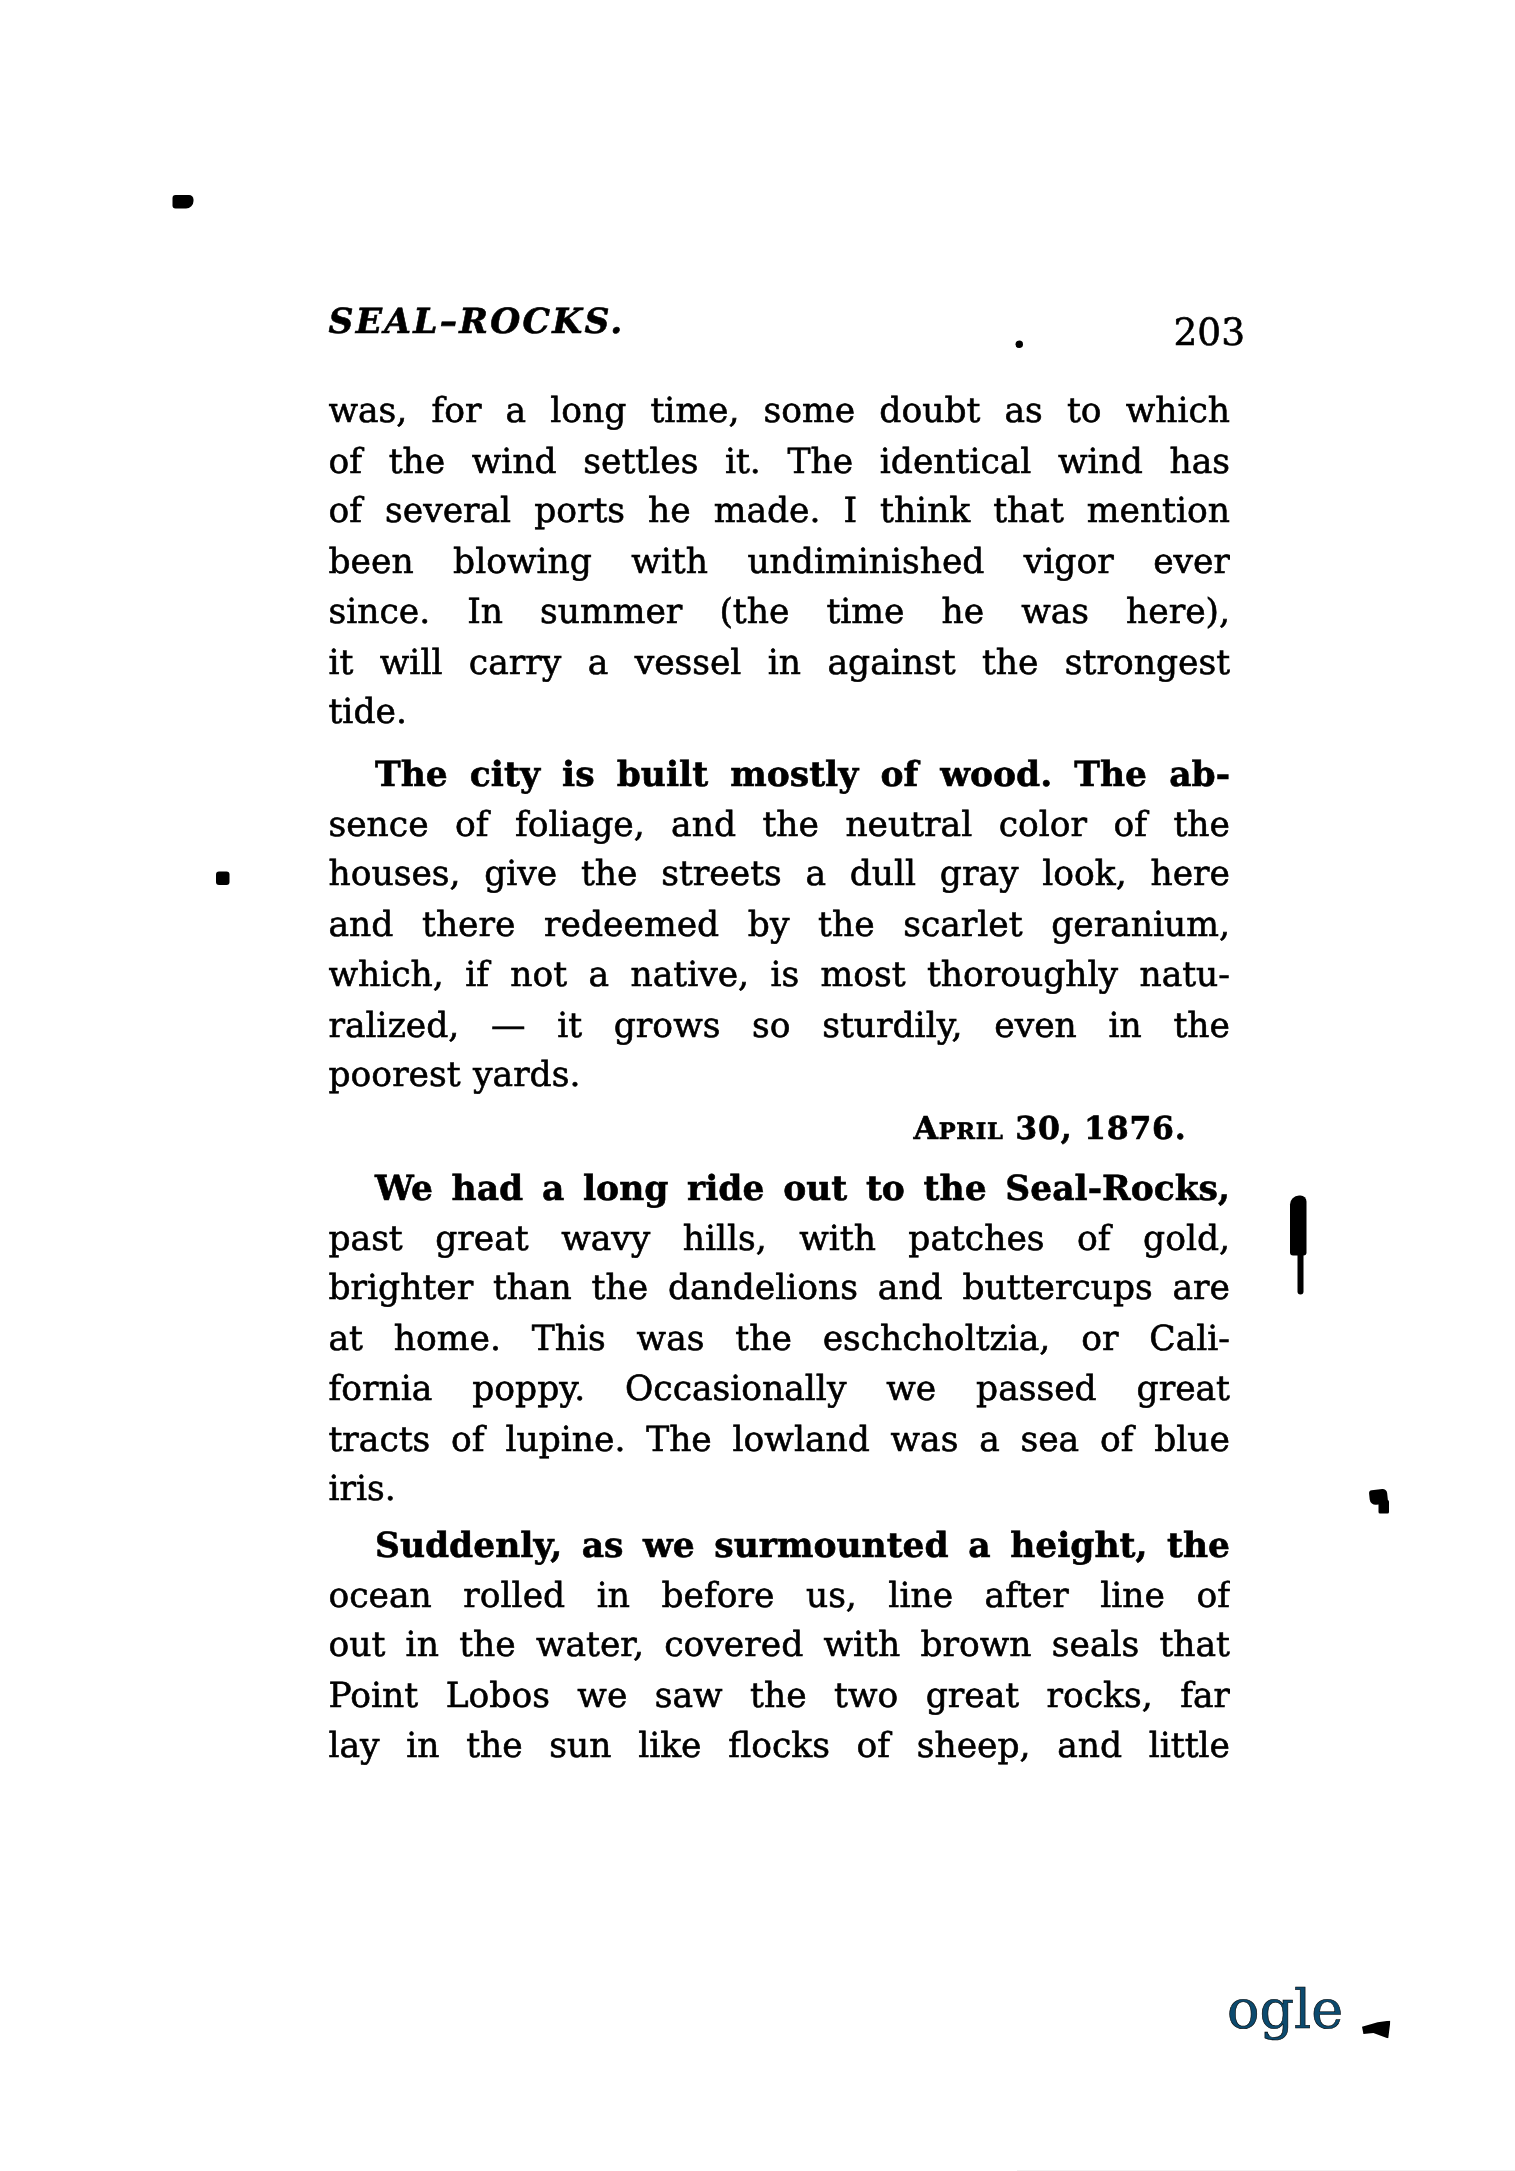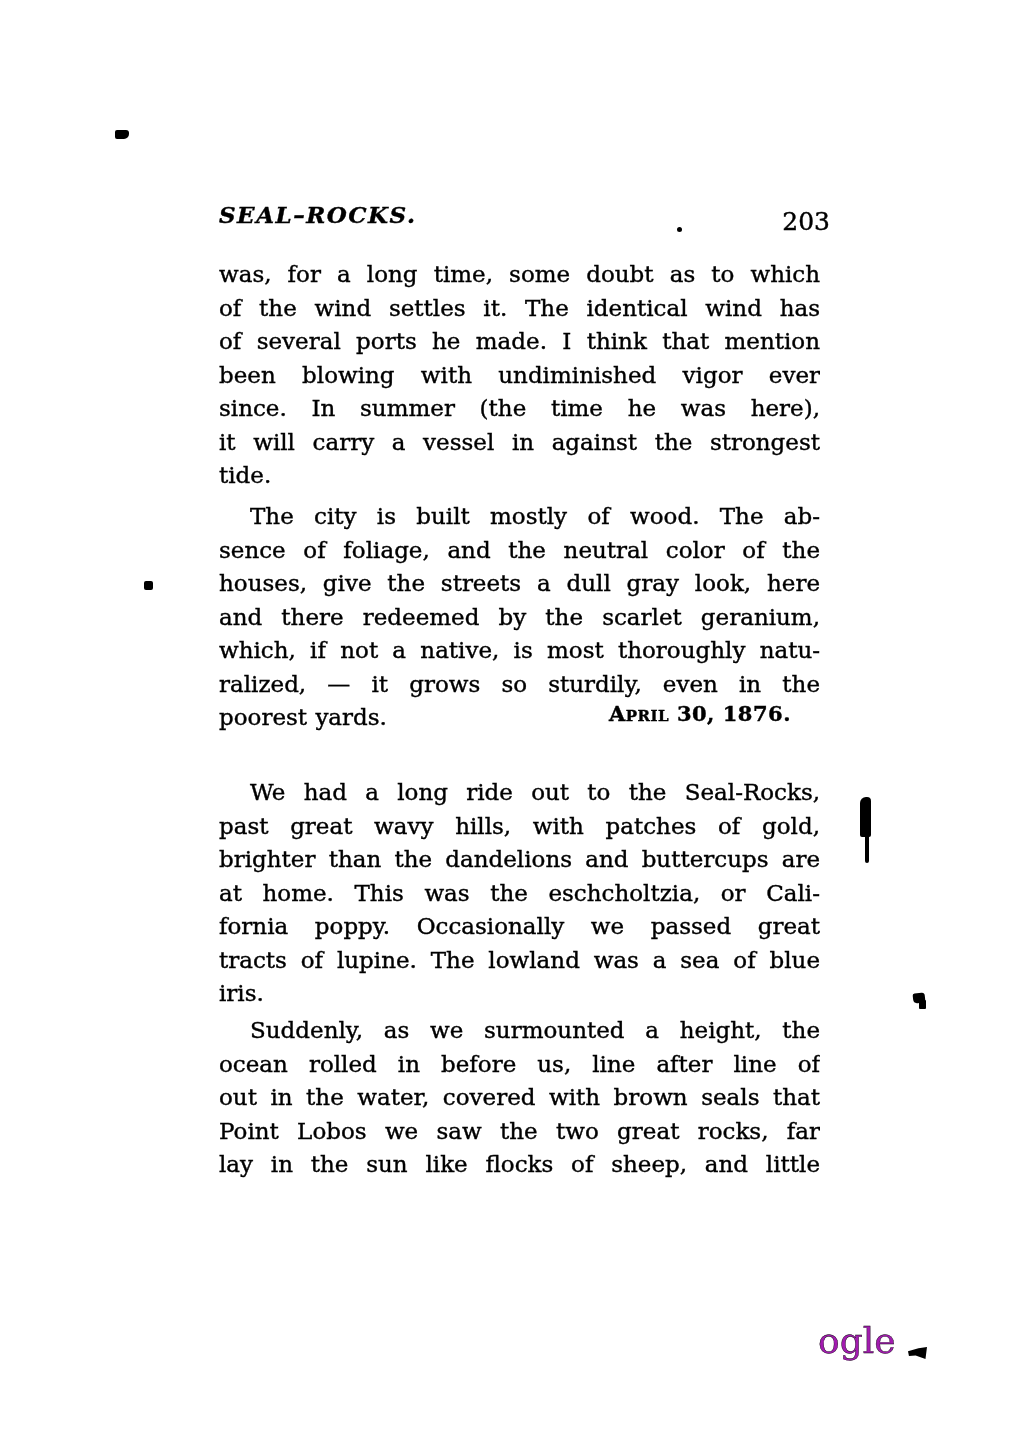--- a/index.html
+++ b/index.html
@@ -42,31 +42,31 @@
     line-height: 33.5px;
   }
   .para .line {
     height: 33.5px;
     overflow: hidden;
     text-align: justify;
     text-align-last: justify;
     word-spacing: 1px;
   }
   .para .line.end { text-align-last: left; }
-  .para.indent .line:first-child { text-indent: 31px; }
+  .para.indent .line:first-child { text-indent: 31px; font-weight: bold; }
 
   .p1 { top: 258px; }
   .p2 { top: 500px; }
   .p3 { top: 776px; }
   .p4 { top: 1014px; }
 
   
   .date-line {
     position: absolute;
-    left: 219px; top: 697px; width: 601px;
+    left: 219px; top: 735px; width: 601px;
     box-sizing: border-box;
     padding-right: 29px;
     text-align: right;
     font-size: 21px;
     font-weight: bold;
     font-variant: small-caps;
     line-height: 33.5px;
     letter-spacing: 0.5px;
   }
 
@@ -85,21 +85,21 @@
   
   .watermark-clip {
     position: absolute;
     left: 818px; top: 1322px; width: 90px; height: 40px;
     overflow: hidden;
   }
   .watermark-text {
     font-family: "DejaVu Serif", serif;
     font-size: 36px;
     line-height: 38px;
-    color: #a21caf;
+    color: #0c4a6e;
   }
 </style>
 </head>
 <body>
 
 <div class="page">
 
   <div class="running-head-title">SEAL–ROCKS.</div>
   <div class="page-number">203</div>
 

